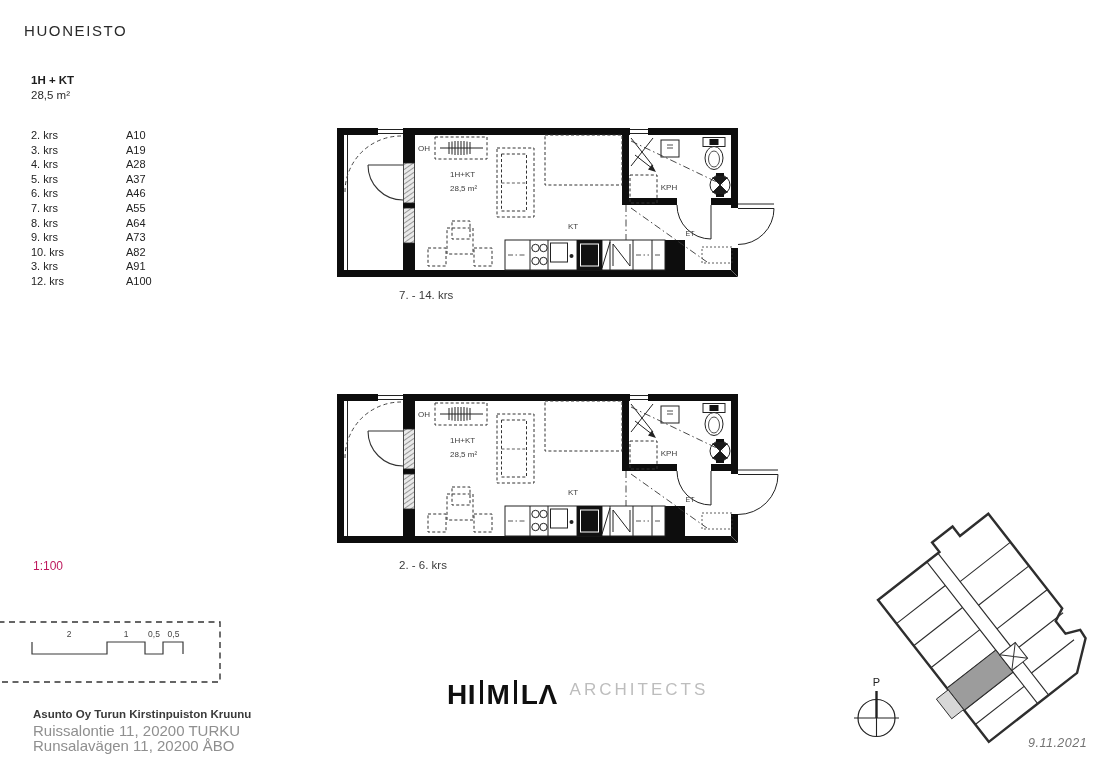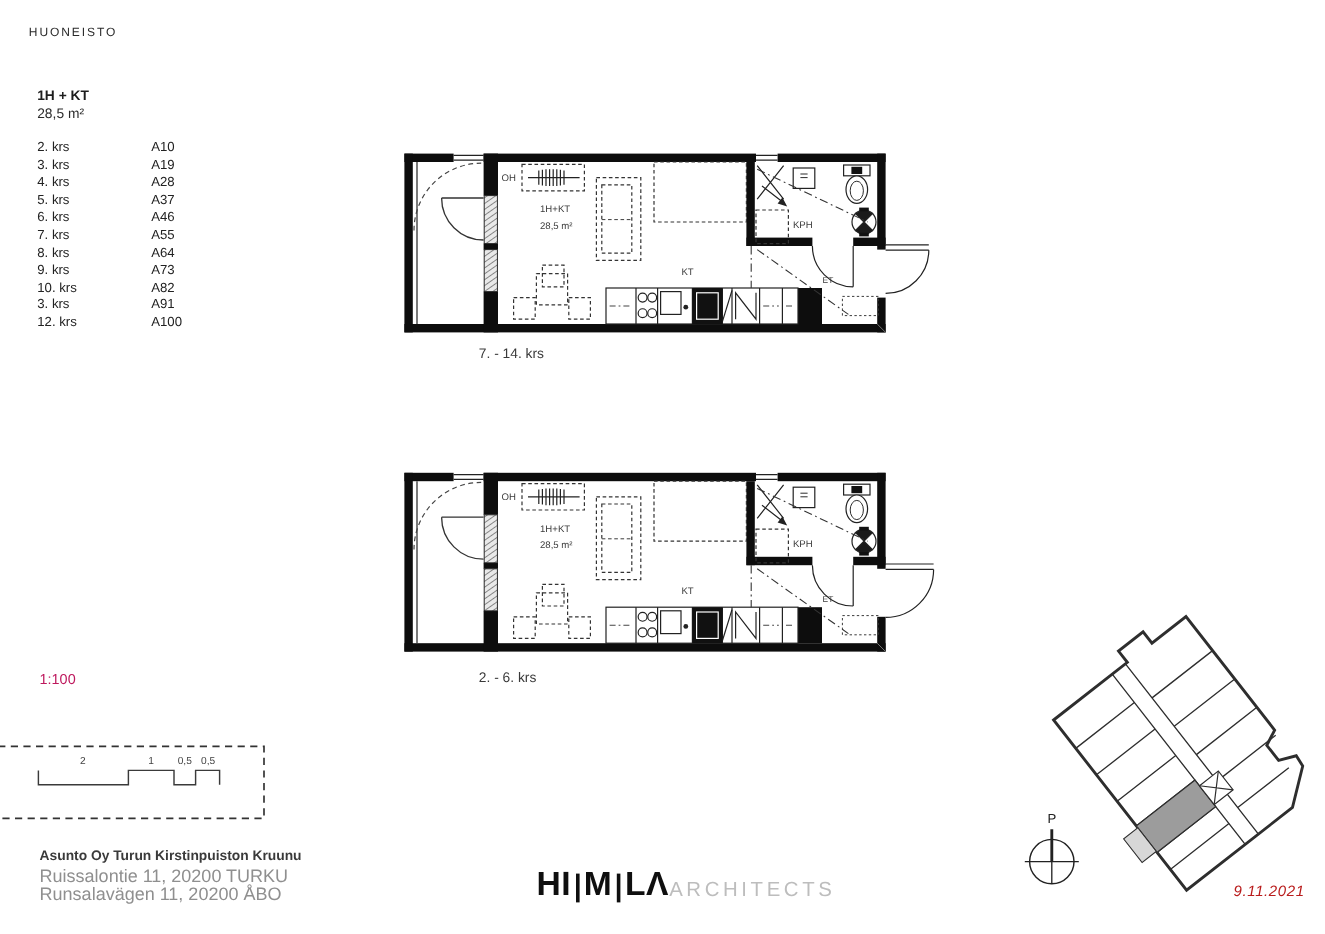--- a/index.html
+++ b/index.html
@@ -1,33 +1,33 @@
 <!DOCTYPE html>
 <html><head>
 <meta charset="utf-8">
 <style>
   html,body{margin:0;padding:0}
   body{position:relative;width:1104px;height:778px;background:#ffffff;overflow:hidden;
        font-family:"Liberation Sans",sans-serif;color:#222}
   .abs{position:absolute}
-  .title{left:24px;top:22px;font-size:10px;letter-spacing:1.6px;color:#2a2a2a}
+  .title{left:24px;top:22px;font-size:15px;letter-spacing:1.6px;color:#2a2a2a}
   .apt-type{left:31px;top:74px;font-size:11.5px;font-weight:bold;color:#1d1d1d}
   .apt-area{left:31px;top:89px;font-size:11.5px;color:#2a2a2a}
-  .floors{left:31px;top:116px;font-size:11px;color:#222}
+  .floors{left:31px;top:128px;font-size:11px;color:#222}
   .floors .row{display:flex;line-height:14.6px}
   .floors .row span:first-child{width:95px}
   .plan-caption{font-size:11.5px;color:#3a3a3a}
   .scale-ratio{left:33px;top:559px;font-size:12px;color:#be185d}
   .proj-name{left:33px;top:708px;font-size:11.5px;font-weight:600;color:#3a3a3a}
   .addr{left:33px;font-size:15px;color:#8f8f8f}
-  .logo{left:447px;top:722px;display:flex;align-items:flex-end}
+  .logo{left:447px;top:680px;display:flex;align-items:flex-start}
   .logo .lg{font-size:28px;font-weight:bold;color:#0f0f0f;letter-spacing:.5px;line-height:30px}
   .logo .bar{width:2.5px;height:24px;background:#0f0f0f;margin:0 4px}
-  .logo .arch{font-size:17px;color:#bdbdbd;letter-spacing:3px;margin-left:0;font-weight:400}
-  .date{left:1028px;top:736px;font-size:12.5px;font-style:italic;color:#b91c1c;letter-spacing:.5px}
+  .logo .arch{font-size:17px;color:#bdbdbd;letter-spacing:3px;margin-left:12px;font-weight:400}
+  .date{left:1028px;top:736px;font-size:12.5px;font-style:italic;color:#737373;letter-spacing:.5px}
   svg{overflow:visible}
   svg text{font-family:"Liberation Sans",sans-serif;fill:#3c3c3c}
   .plan-label{font-size:8px}
   .bar-label{font-size:8.5px;fill:#444}
   .north-p{font-size:11px;fill:#222}
 </style>
 </head>
 <body>
 
 <div class="abs title">HUONEISTO</div>

